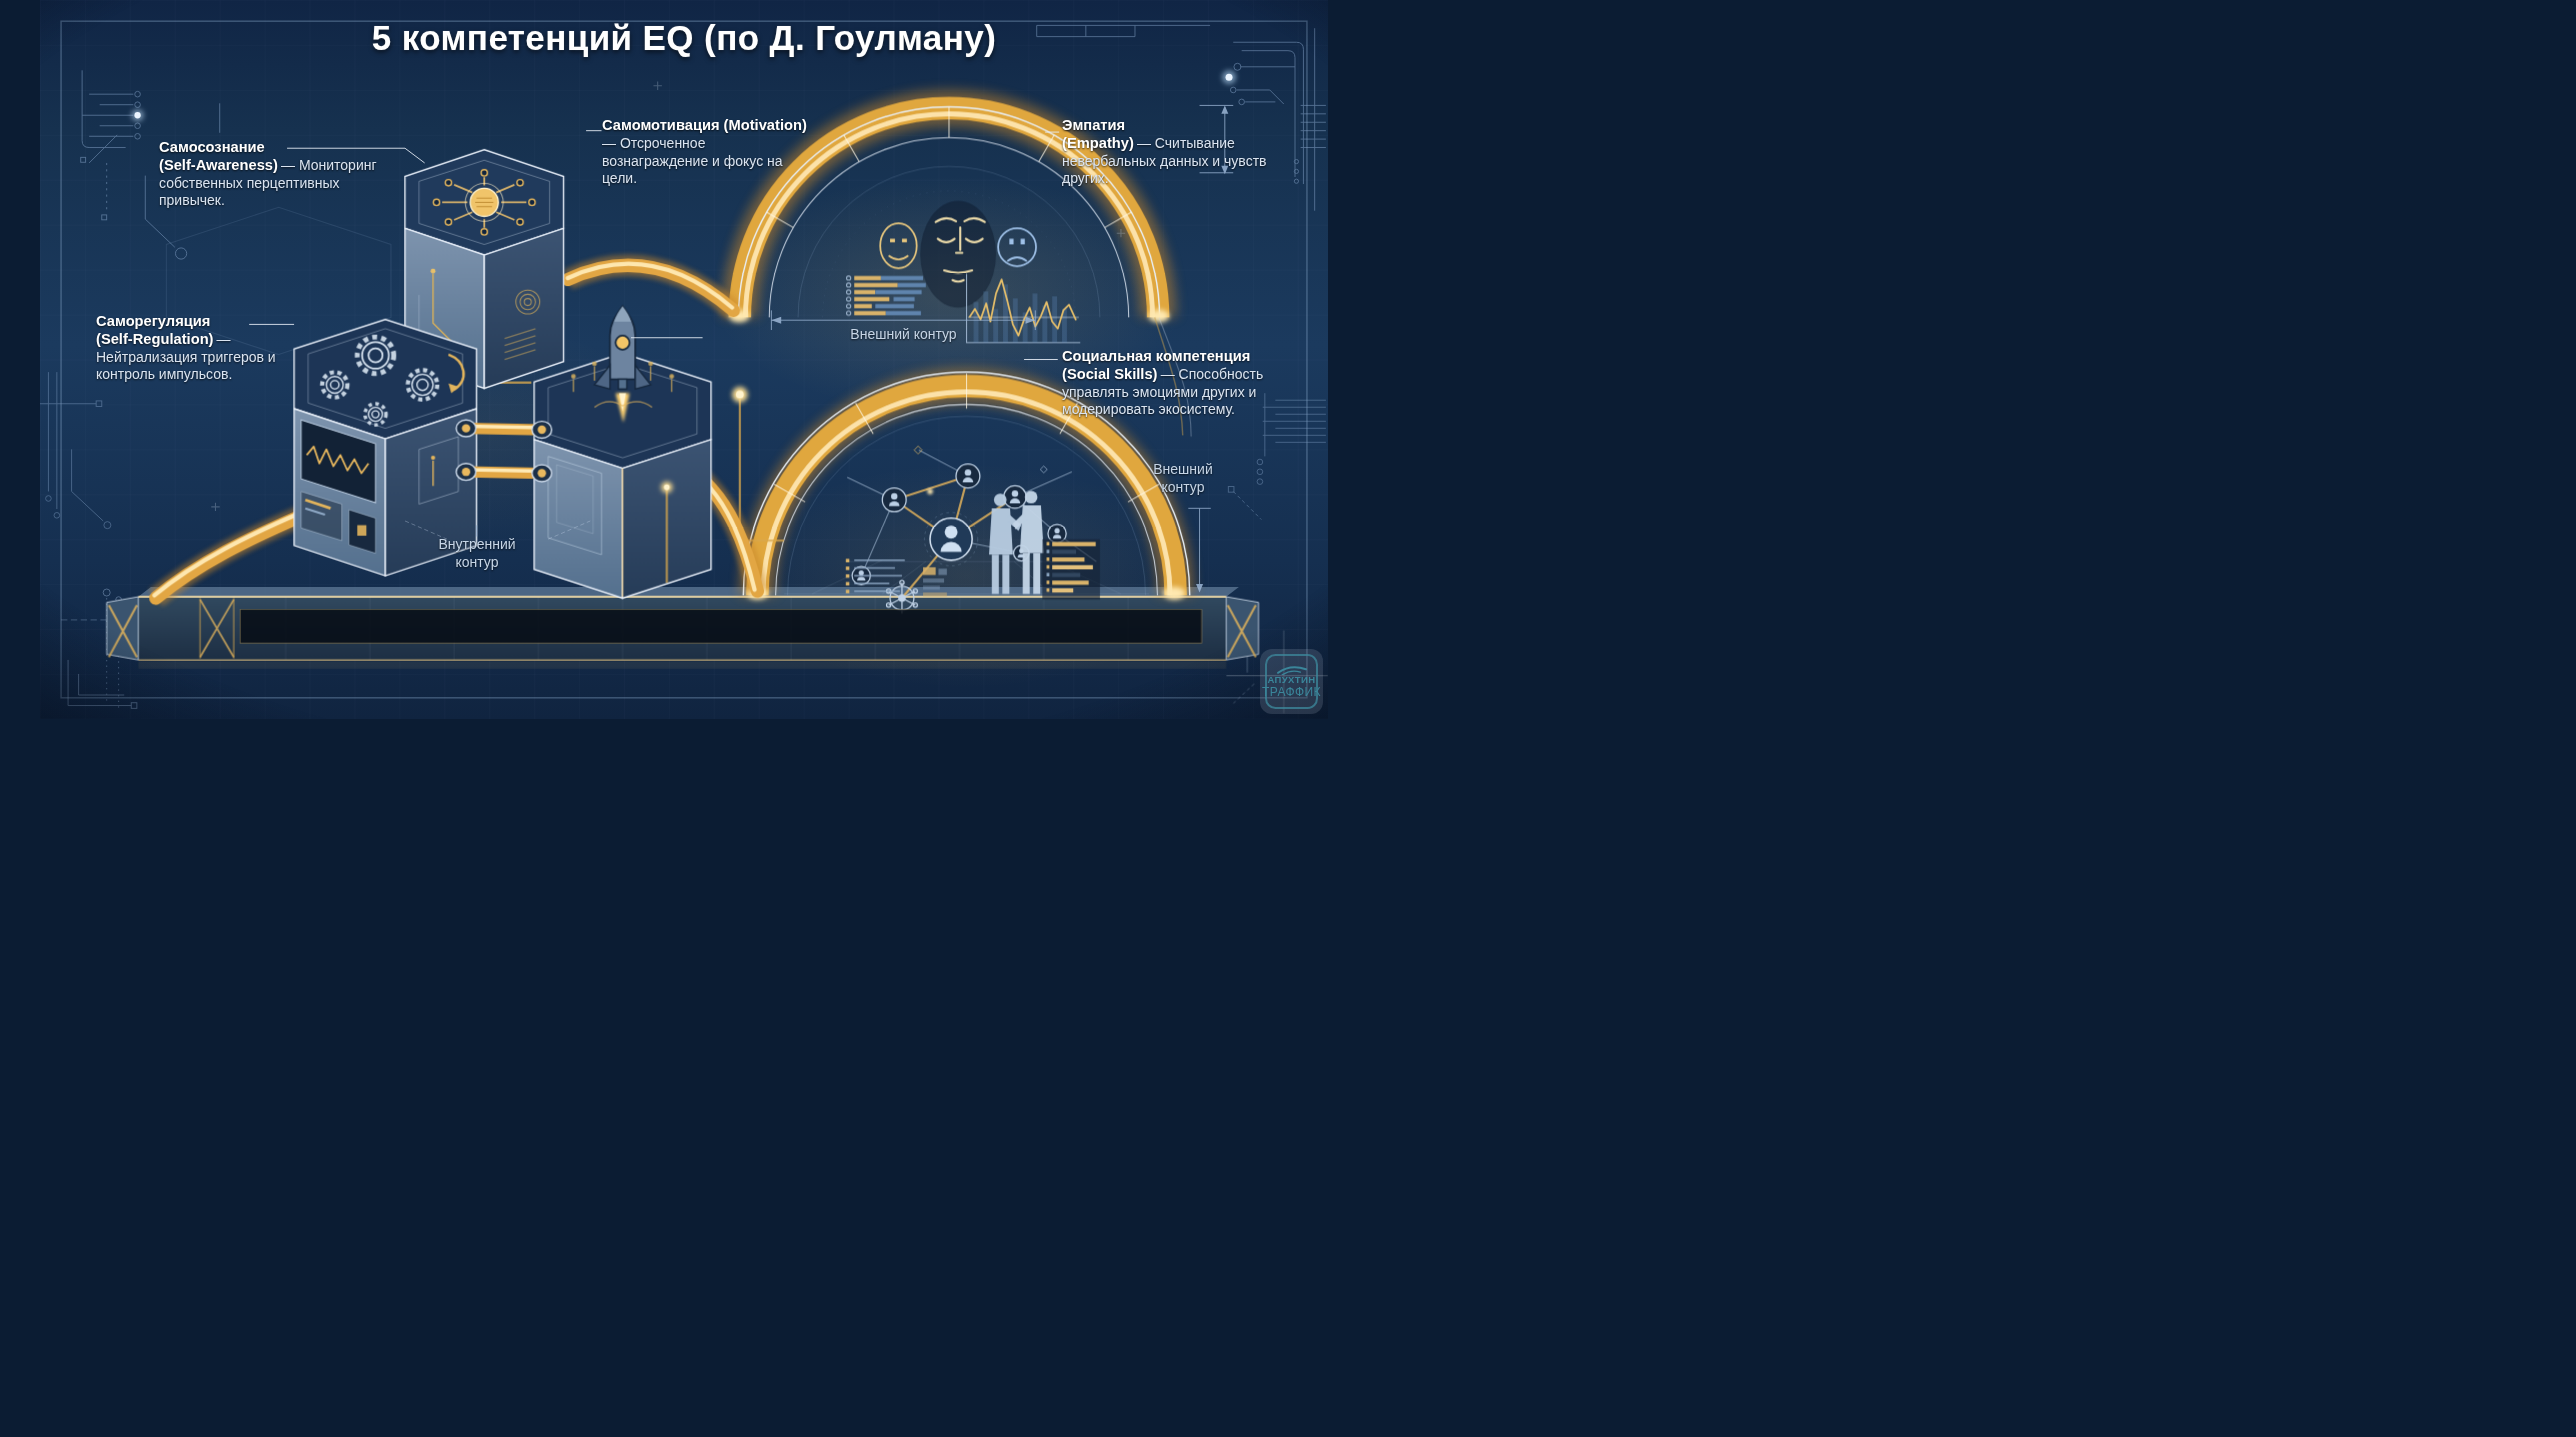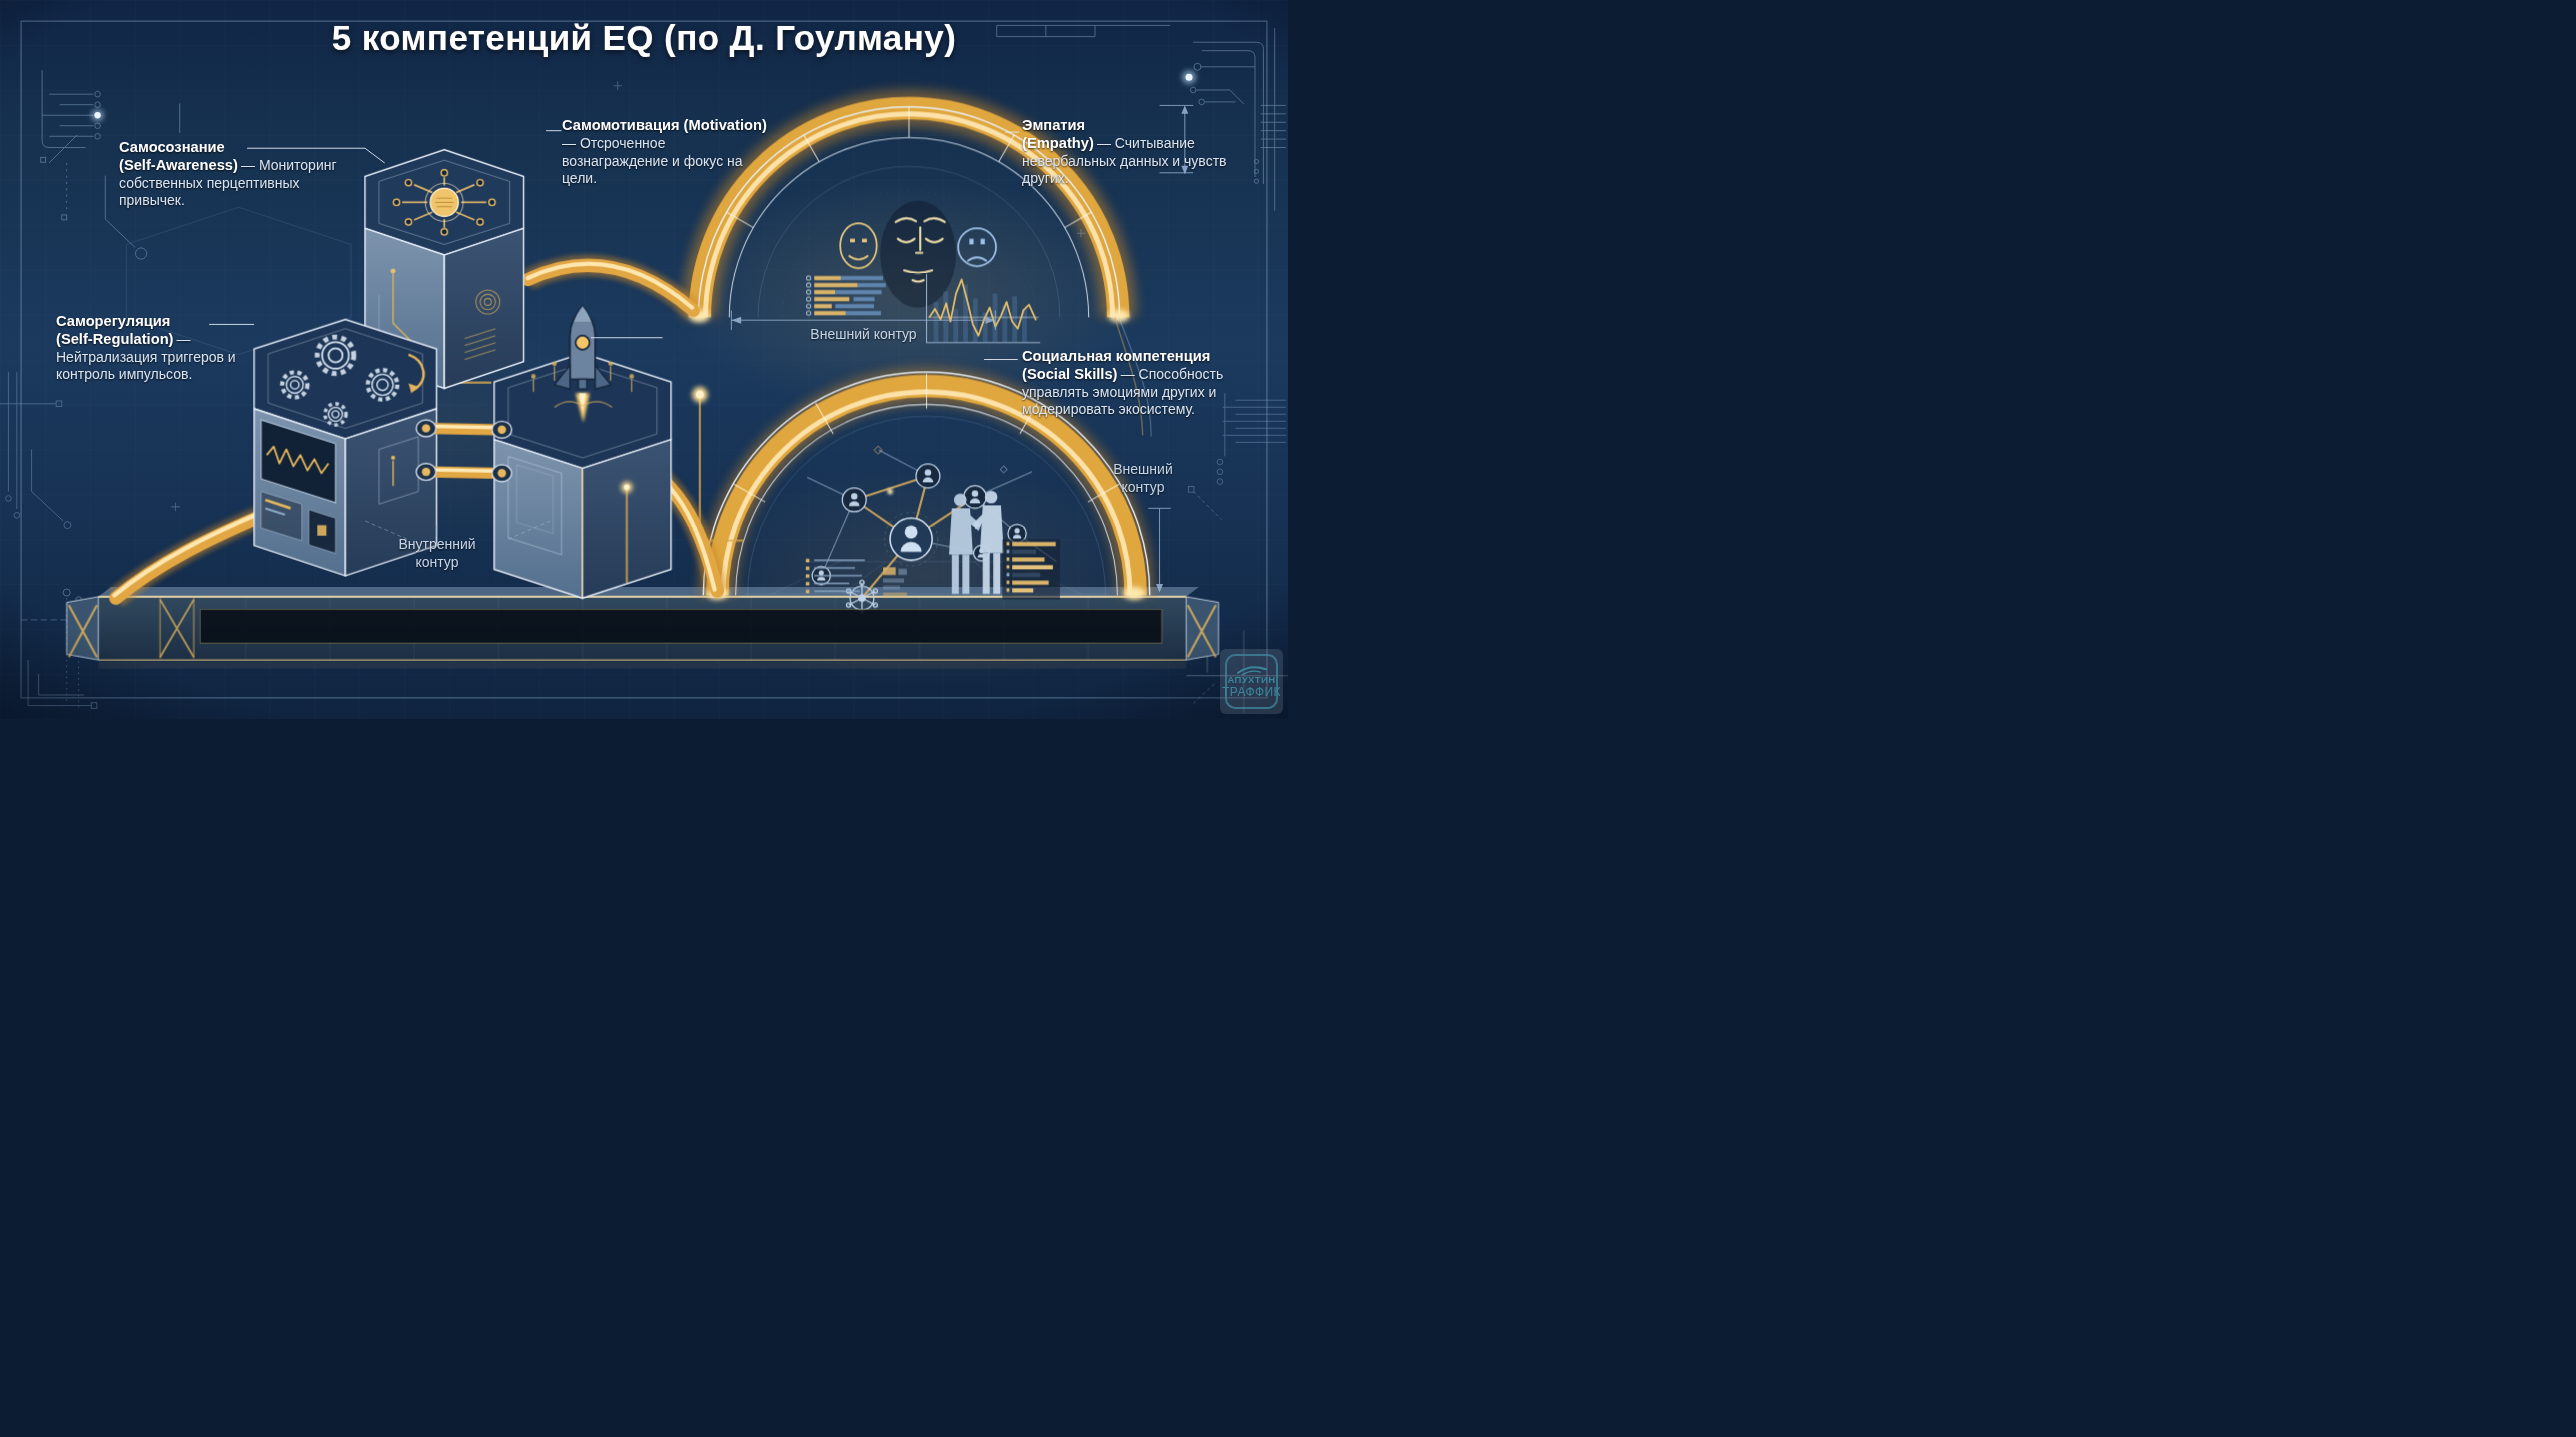--- a/index.html
+++ b/index.html
@@ -1,19 +1,20 @@
 <!DOCTYPE html>
 <html style="font-size:11.2px"><head>
 <meta charset="utf-8">
 <style>
   html,body{margin:0;padding:0;background:#0b1c33;}
   #stage{
     position:relative;width:1288px;height:719px;overflow:hidden;
     background:linear-gradient(180deg,#102545 0%,#16314f 18%,#1b3a5e 48%,#152f50 78%,#102440 100%);
     font-family:"Liberation Sans","DejaVu Sans",sans-serif;
+    margin-left:40px;
   }
   #art{position:absolute;left:0;top:0;width:1288px;height:719px;}
   .txt{position:absolute;z-index:5;}
   .page-title{
     left:0;top:18px;width:1288px;text-align:center;
     font-size:35px;font-weight:800;color:#ffffff;letter-spacing:0.4px;
     text-shadow:0 2.1px 5.6px rgba(0,0,0,.65),0 0 1.4px rgba(255,255,255,.25);
   }
   .co{color:#fff;line-height:1.22;text-shadow:0 0.7px 2.1px rgba(0,0,0,.75);}
   .co-t{font-weight:700;font-size:14.7px;color:#ffffff;}
@@ -28,21 +29,21 @@
   .ct-outer-top{left:783px;top:326px;width:161px;}
   .ct-inner{left:381px;top:536px;width:112px;}
   .ct-outer-right{left:1099px;top:461px;width:88px;}
   .banner-text{
     left:176px;top:616px;width:944px;text-align:center;
     font-size:14.7px;font-weight:700;color:#ffffff;letter-spacing:0.1px;
     text-shadow:0 0.7px 2.8px rgba(0,0,0,.9);
   }
   .wm{
     left:1220px;top:649px;width:63px;height:65px;z-index:6;
-    background:rgba(200,216,232,.17);border-radius:6px;opacity:.92;
+    background:rgba(200,216,232,.17);border-radius:12px;opacity:.92;
   }
   .wm-frame{
     position:absolute;inset:4.9px;border:2.1px solid rgba(64,138,158,.85);border-radius:10.5px;
     display:flex;flex-direction:column;align-items:center;justify-content:center;
   }
   .wm-t1{font-size:9.5px;font-weight:800;color:#3f8fa3;letter-spacing:0.4px;line-height:1.15;}
   .wm-t2{font-size:12px;font-weight:400;color:#3f8fa3;letter-spacing:0.4px;line-height:1.15;}
 </style>
 </head>
 <body>

